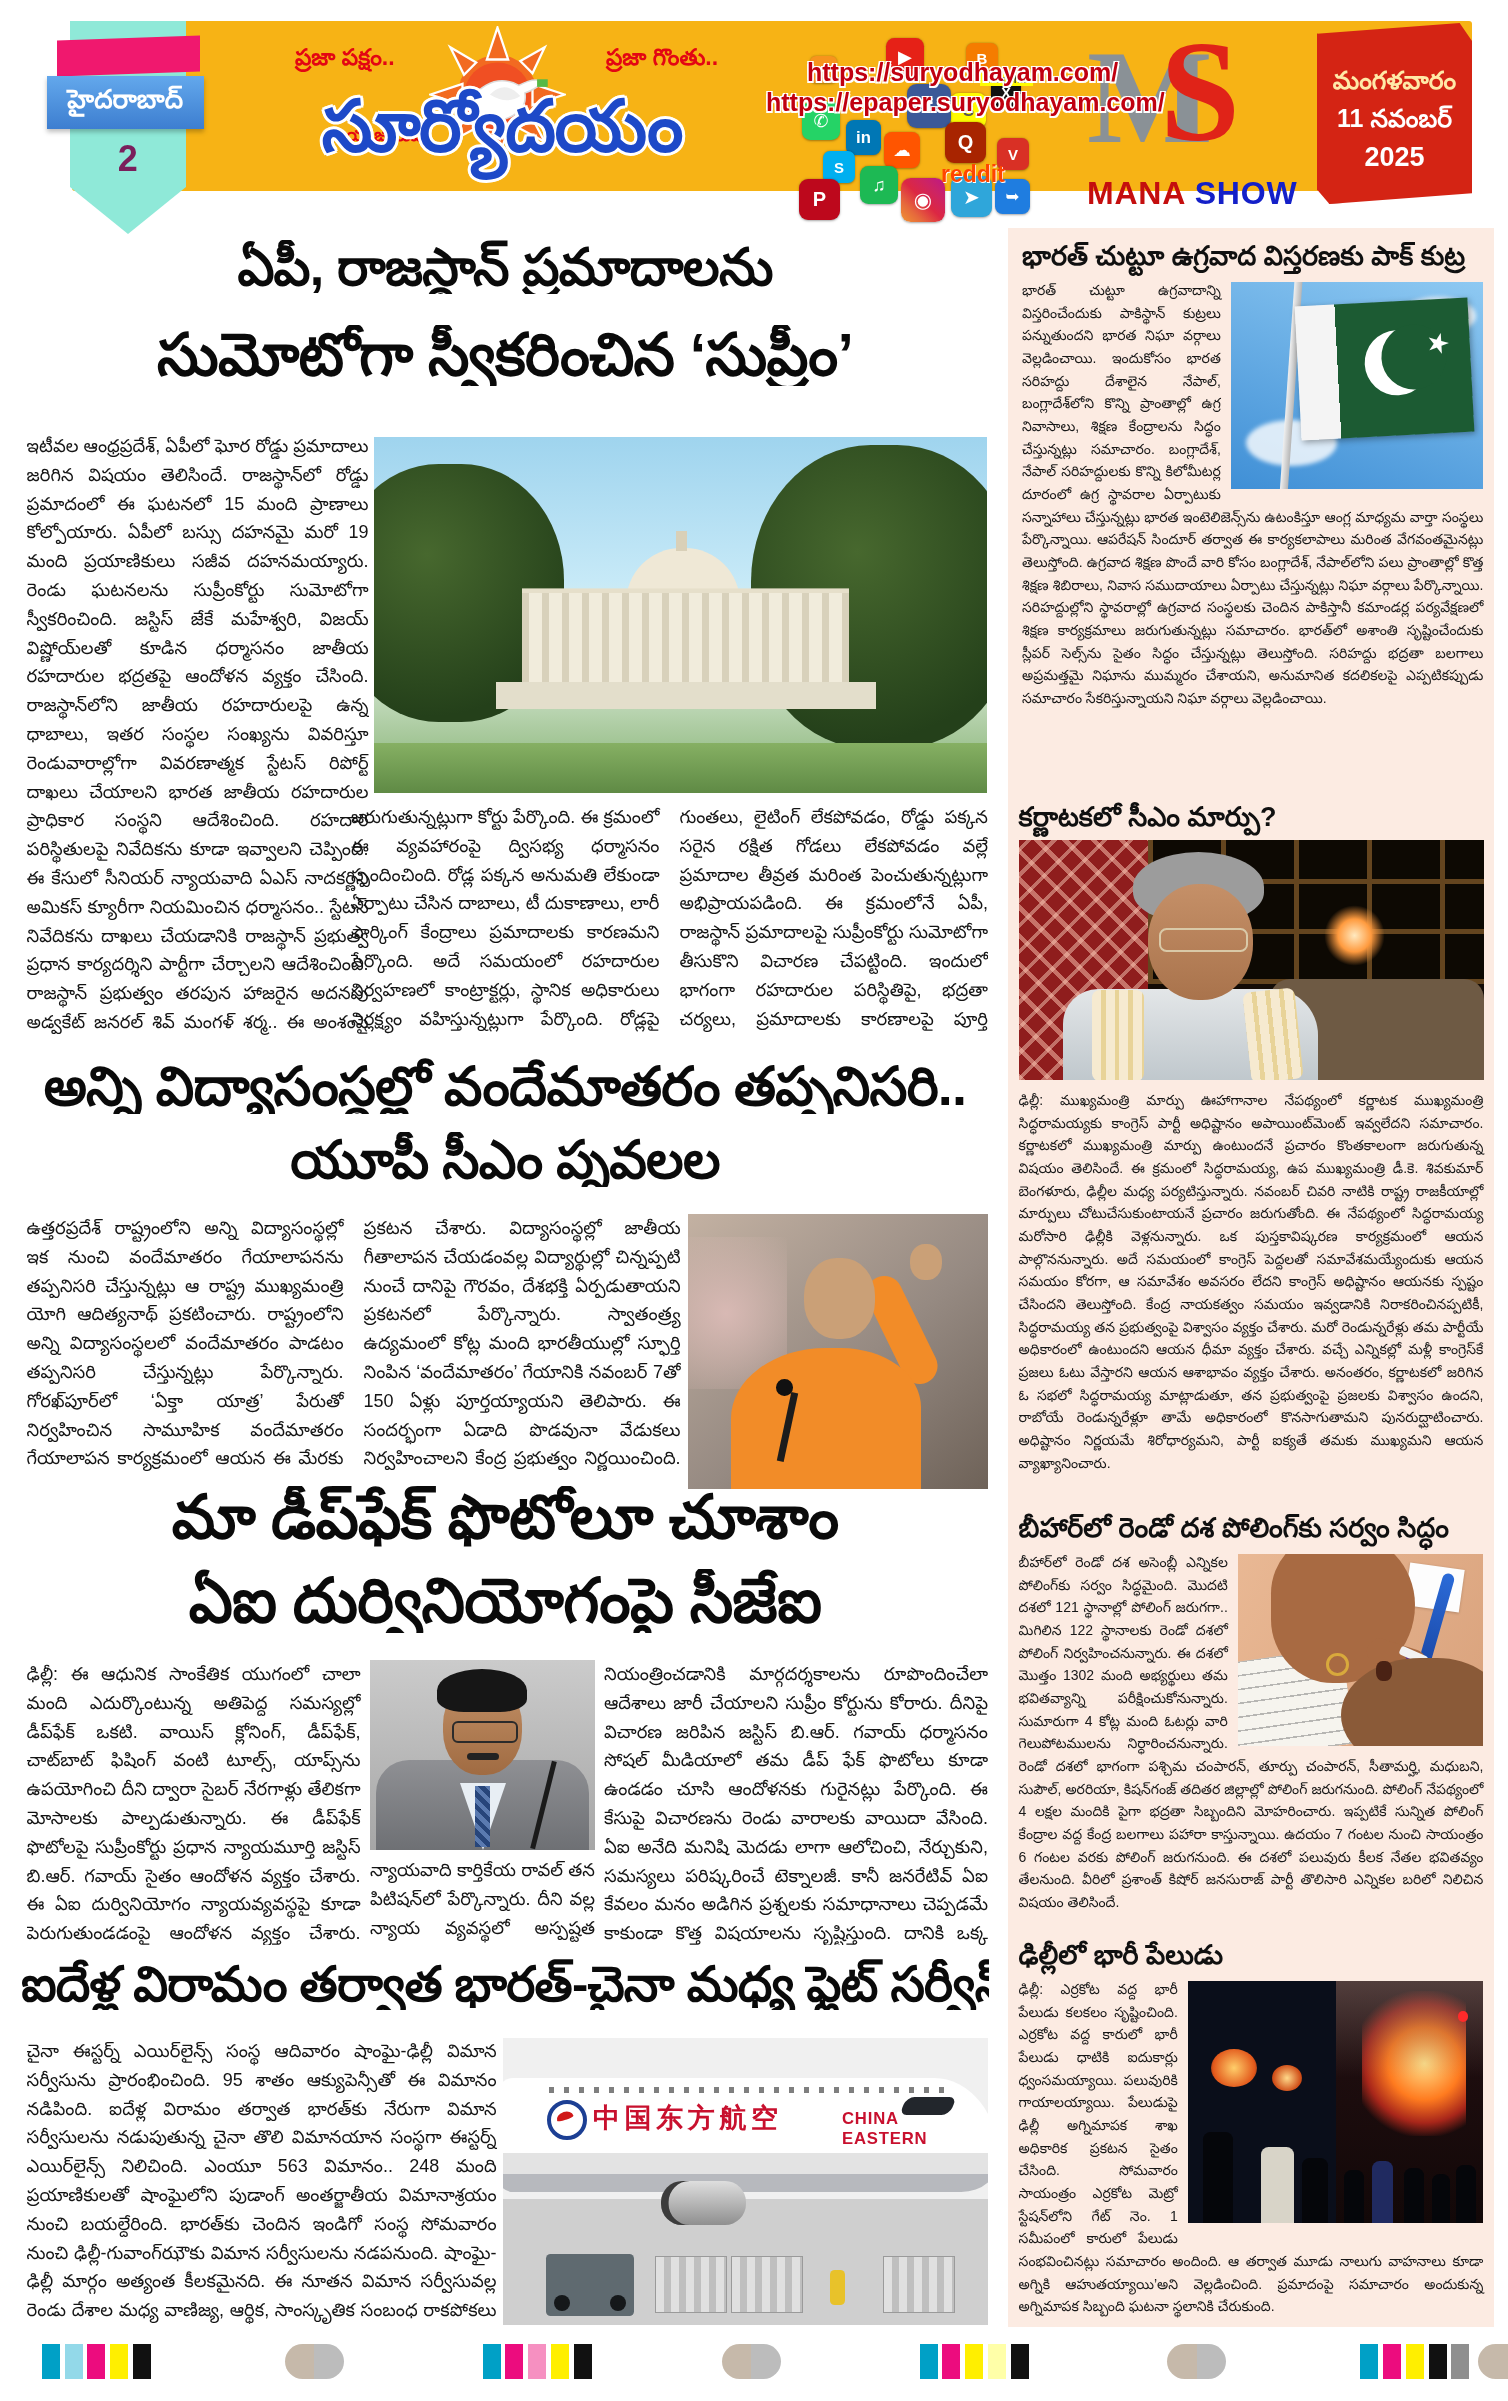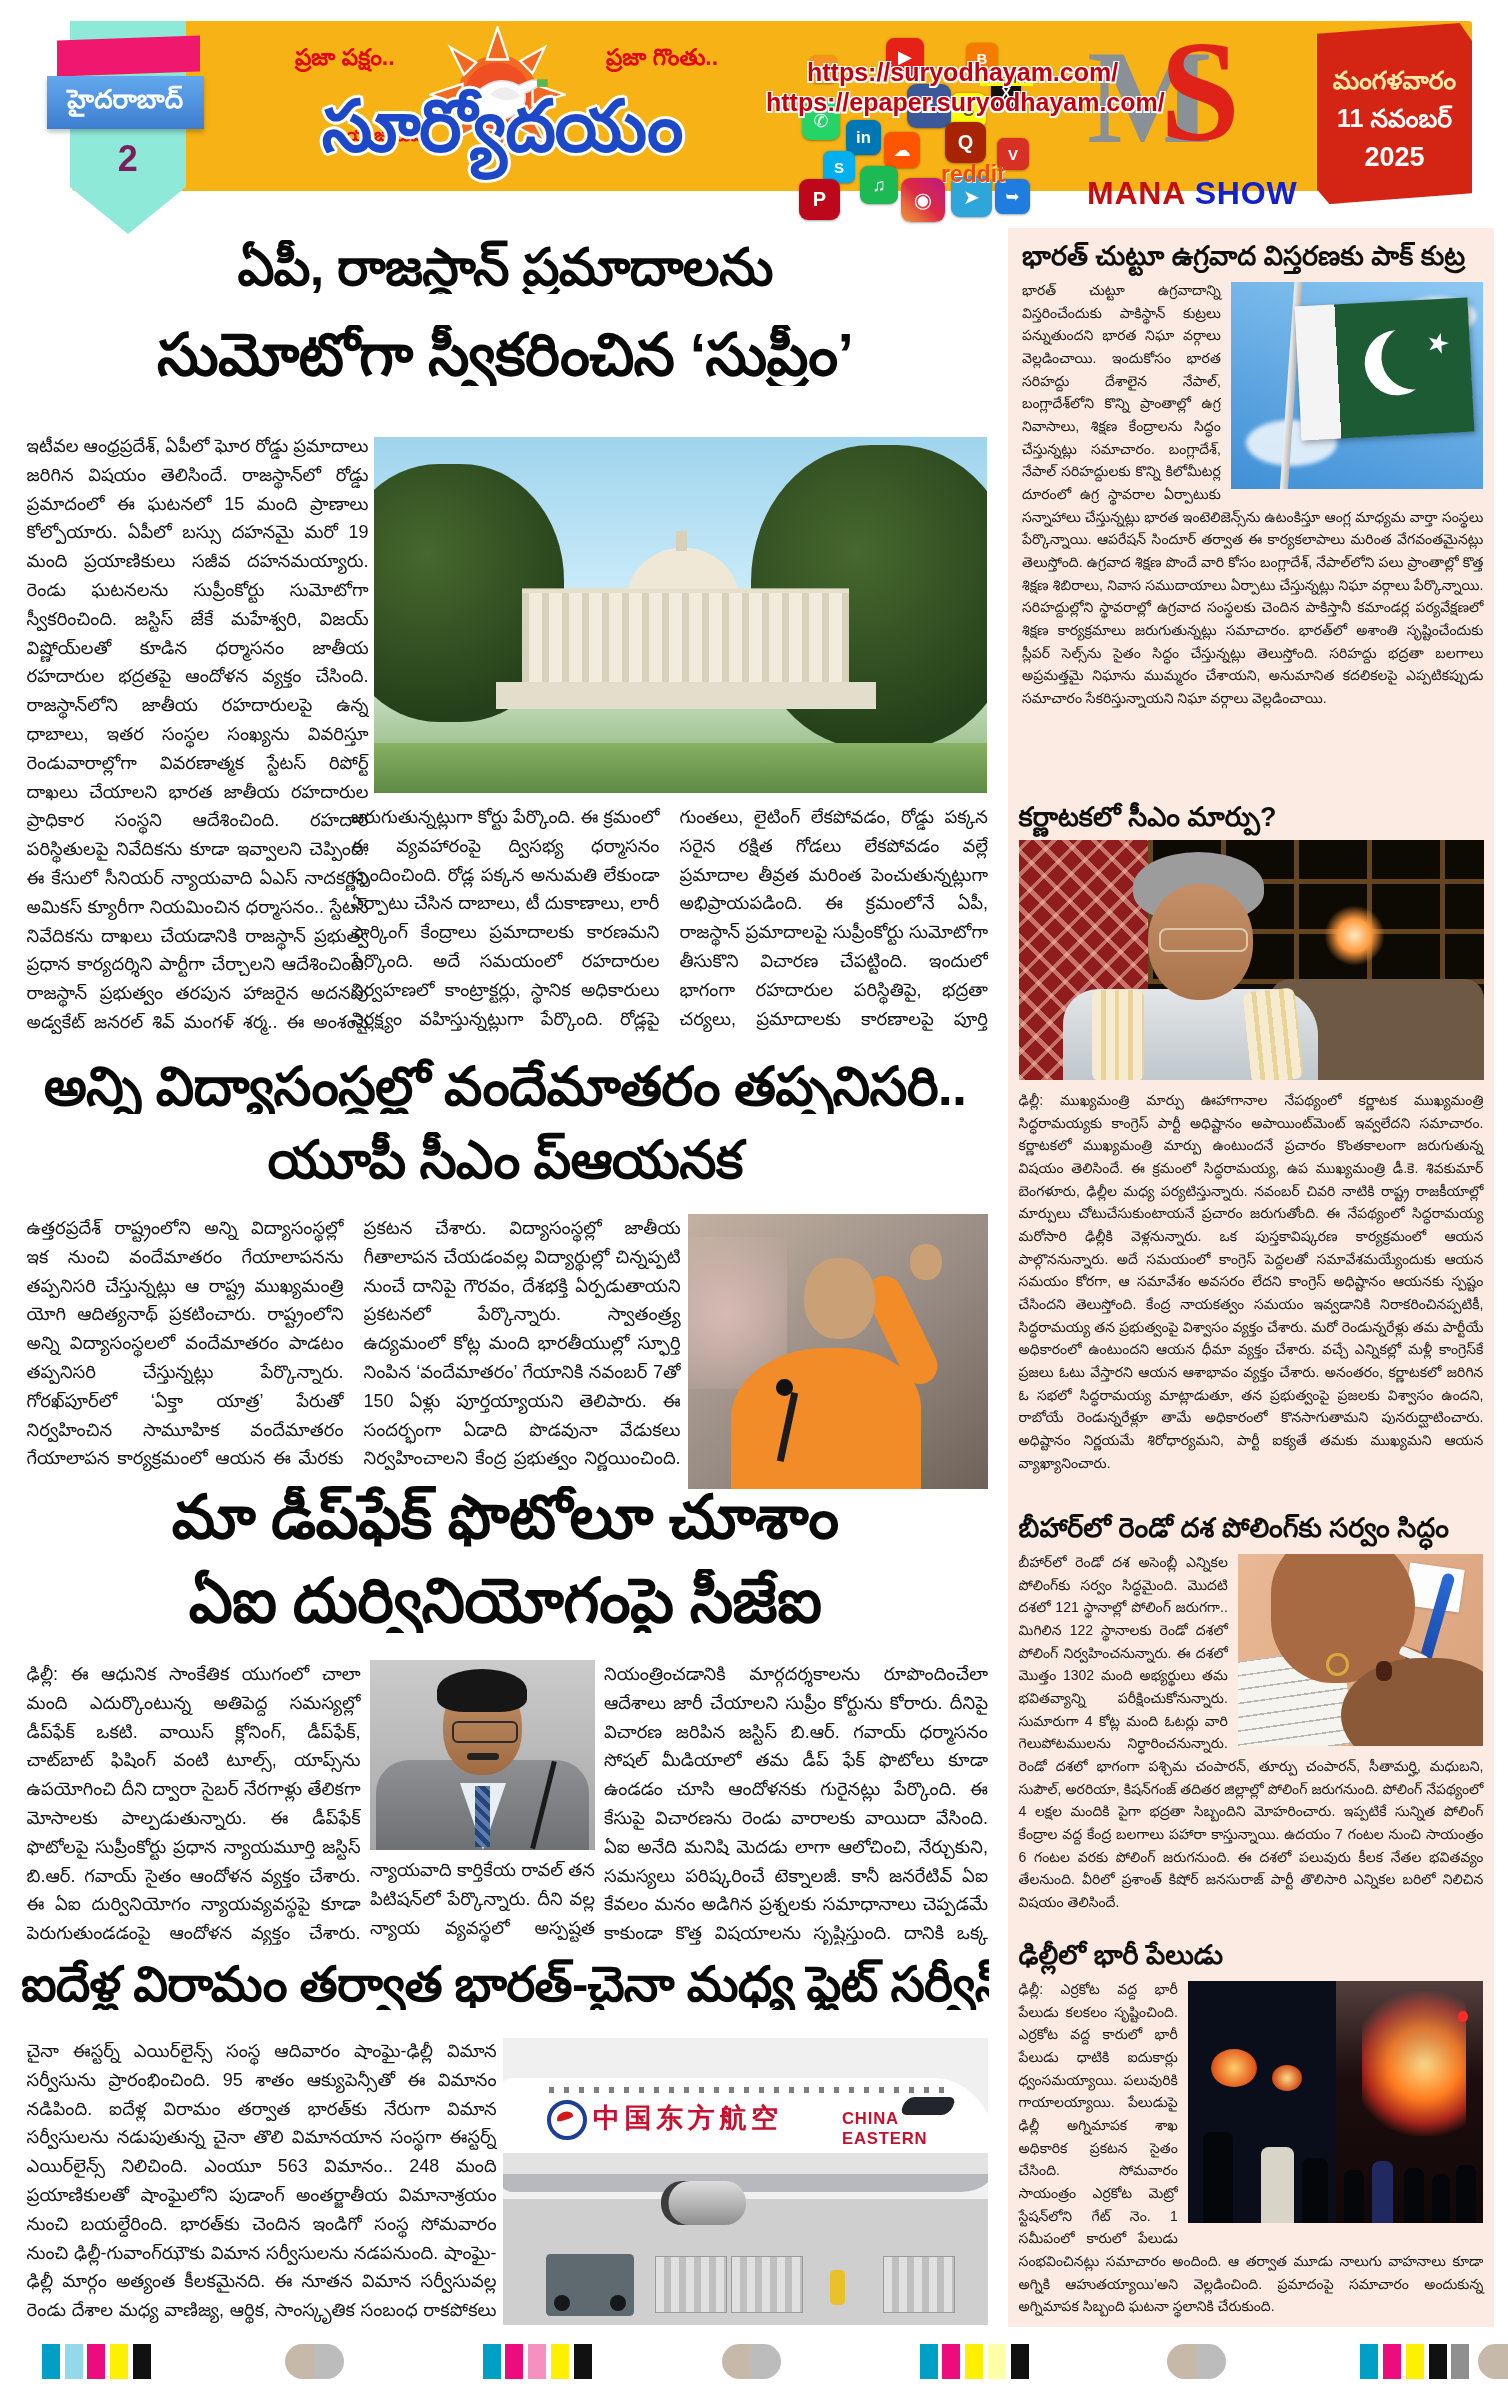--- a/index.html
+++ b/index.html
@@ -249,21 +249,21 @@
       <div class="sc-lawn"></div>
     </div>
     <div class="jtext abs cols2" style="left:351px;top:803px;width:637px;height:233px;">
       <span>జరుగుతున్నట్లుగా కోర్టు పేర్కొంది. ఈ క్రమంలో ఈ వ్యవహారంపై ద్విసభ్య ధర్మాసనం స్పందించింది. రోడ్ల పక్కన అనుమతి లేకుండా ఏర్పాటు చేసిన దాబాలు, టీ దుకాణాలు, లారీ పార్కింగ్ కేంద్రాలు ప్రమాదాలకు కారణమని పేర్కొంది. అదే సమయంలో రహదారుల నిర్వహణలో కాంట్రాక్టర్లు, స్థానిక అధికారులు నిర్లక్ష్యం వహిస్తున్నట్లుగా పేర్కొంది. రోడ్లపై గుంతలు, లైటింగ్ లేకపోవడం, రోడ్డు పక్కన సరైన రక్షిత గోడలు లేకపోవడం వల్లే ప్రమాదాల తీవ్రత మరింత పెంచుతున్నట్లుగా అభిప్రాయపడింది. ఈ క్రమంలోనే ఏపీ, రాజస్థాన్ ప్రమాదాలపై సుప్రీంకోర్టు సుమోటోగా తీసుకొని విచారణ చేపట్టింది. ఇందులో భాగంగా రహదారుల</span>
       <span>పరిస్థితిపై, భద్రతా చర్యలు, ప్రమాదాలకు కారణాలపై పూర్తి నివేదికను ఇవ్వాలని ఆదేశించింది. రోడ్ల పక్కన అనుమతి లేకుండా ఉన్న దాబాలు, హోటళ్లు, వర్క్‌షాప్‌లు ఎన్ని ఉన్నాయో సమగ్రంగా సర్వే చేయాలని ఆదేశించింది. రహదారుల నిర్మాణం, నిర్వహణ విషయంలో నాణ్యత ప్రమాణాలు పాటిస్తున్నారా? లేదా? అన్న దానిపై సైతం దృష్టి సారించింది. ప్రమాణాలు ఉల్లంఘించిన వారిపై చర్యలు తీసుకోవాలని ఆదేశించింది. రోడ్ల నిర్వహణ అనేది నిర్మాణ మాత్రమే కాదని.. ప్రజల భద్రతకు సంబంధించిందని ధర్మాసనం స్పష్టం చేసింది.</span>
     </div>
   </div>
 
   <div>
     <div class="headline" style="top:1058px;font-size:54px;">అన్ని విద్యాసంస్థల్లో వందేమాతరం తప్పనిసరి..</div>
-    <div class="headline" style="top:1132px;font-size:53px;">యూపీ సీఎం ప్ఆయనక</div>
+    <div class="headline" style="top:1132px;font-size:53px;">యూపీ సీఎం ప్నవలల</div>
     <div class="jtext abs cols2" style="left:26.6px;top:1214px;width:654px;height:275px;">ఉత్తరప్రదేశ్ రాష్ట్రంలోని అన్ని విద్యాసంస్థల్లో ఇక నుంచి వందేమాతరం గేయాలాపనను తప్పనిసరి చేస్తున్నట్లు ఆ రాష్ట్ర ముఖ్యమంత్రి యోగి ఆదిత్యనాథ్ ప్రకటించారు. రాష్ట్రంలోని అన్ని విద్యాసంస్థలలో వందేమాతరం పాడటం తప్పనిసరి చేస్తున్నట్లు పేర్కొన్నారు. గోరఖ్‌పూర్‌లో ‘ఏక్తా యాత్ర’ పేరుతో నిర్వహించిన సామూహిక వందేమాతరం గేయాలాపన కార్యక్రమంలో ఆయన ఈ మేరకు ప్రకటన చేశారు. విద్యాసంస్థల్లో జాతీయ గీతాలాపన చేయడంవల్ల విద్యార్థుల్లో చిన్నప్పటి నుంచే దానిపై గౌరవం, దేశభక్తి ఏర్పడుతాయని ప్రకటనలో పేర్కొన్నారు. స్వాతంత్ర్య ఉద్యమంలో కోట్ల మంది భారతీయుల్లో స్ఫూర్తి నింపిన ‘వందేమాతరం’ గేయానికి నవంబర్ 7తో 150 ఏళ్లు పూర్తయ్యాయని తెలిపారు. ఈ సందర్భంగా ఏడాది పొడవునా వేడుకలు నిర్వహించాలని కేంద్ర ప్రభుత్వం నిర్ణయించింది. బంకించంద్ర ఛటర్జీ రాసిన ఈ గేయాన్ని 1875 నవంబర్ 7న తొలిసారి ప్రచురించారు. ‘ఆనంద్ మఠ్’ నవలలో ఈ గేయం తొలిసారి ఛటర్జీ రాతతో ప్రచురితమైంది. శుక్రవారం వందేమాతరం 150 ఏళ్ల వేడుకల్లో ప్రధాని మాట్లాడుతూ.. వందేమాతరం ఒక సంకల్పం, ఒక మంత్రమని, ఈ శబ్ద ప్రభంజనం ప్రజల్లో ఆత్మవిశ్వాసాన్ని నింపుతుందని, భవిష్యత్తుకు సరికొత్త భరోసా ఇస్తుందని పేర్కొన్నారు.</div>
     <div class="photo img-yogi" style="left:688px;top:1214px;width:300px;height:275px;">
       <div class="yg-blob"></div>
       <div class="yg-arm"></div>
       <div class="yg-hand"></div>
       <div class="yg-body"></div>
       <div class="yg-head"></div>
       <div class="yg-mic"></div>
       <div class="yg-michead"></div>
     </div>

